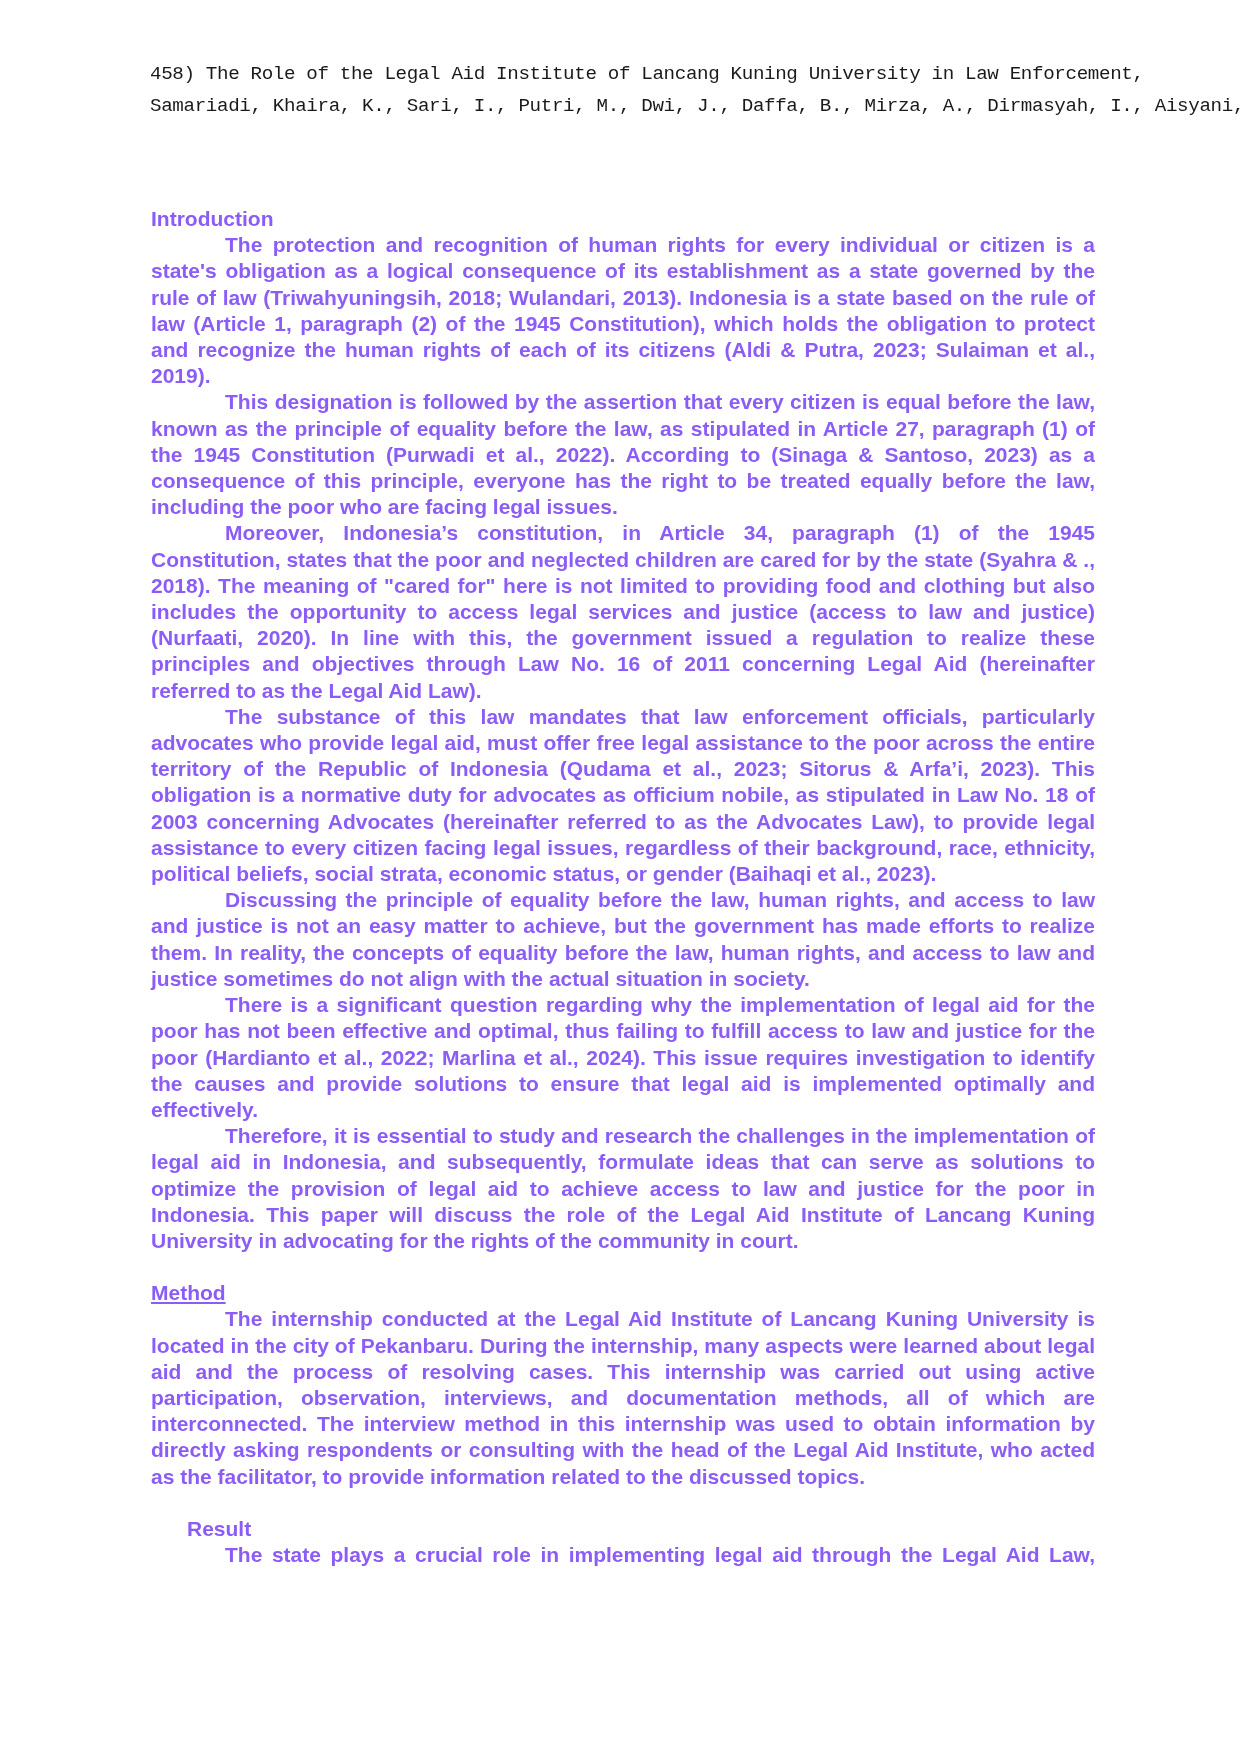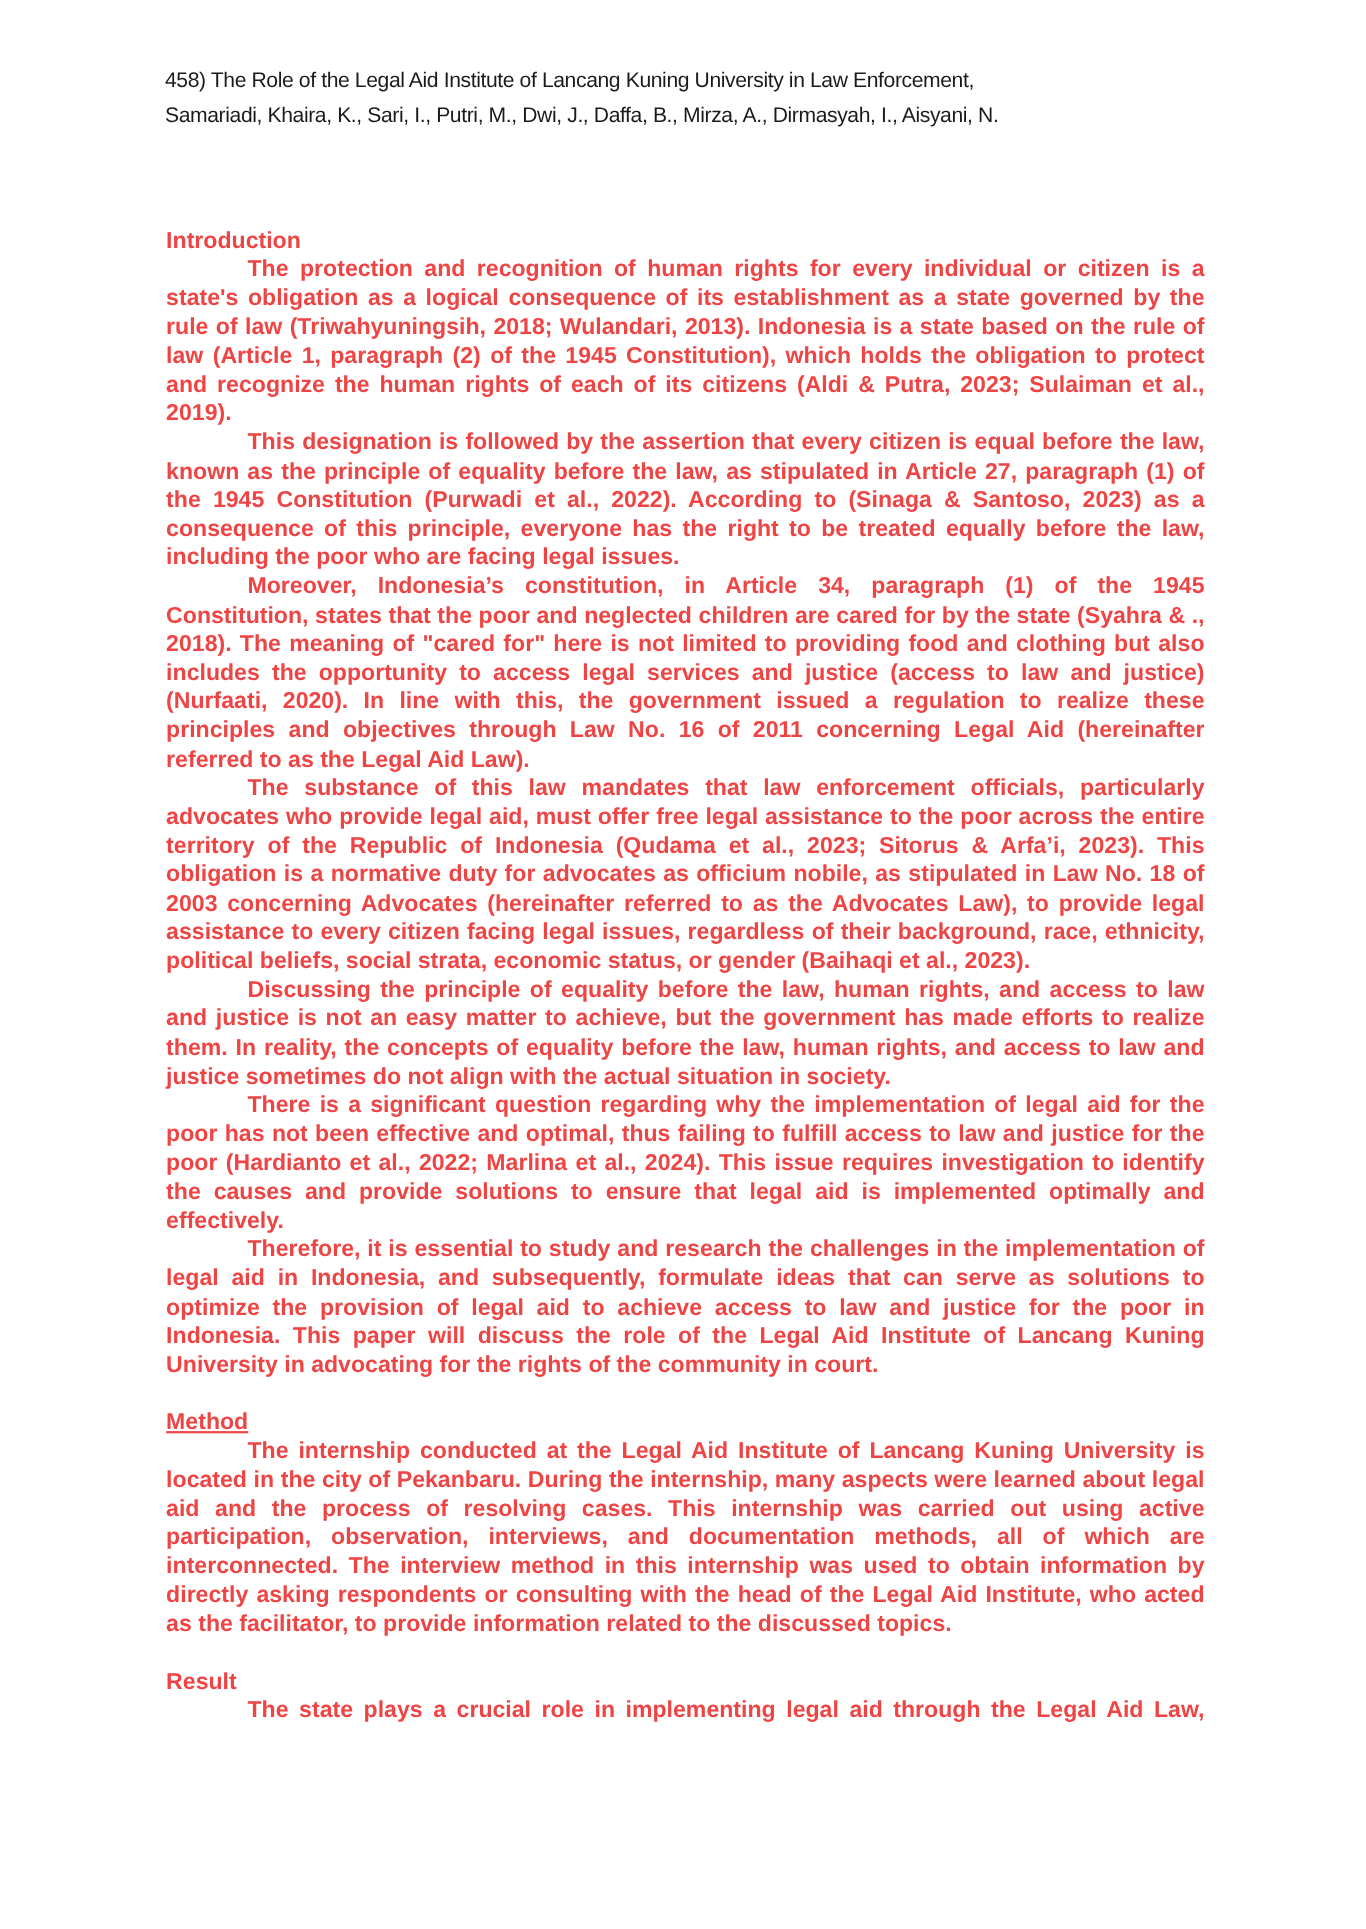--- a/index.html
+++ b/index.html
@@ -1,26 +1,26 @@
 <!DOCTYPE html>
 <html><head>
 <meta charset="utf-8">
 <style>
   html, body { margin: 0; padding: 0; background: #ffffff; }
   body { width: 1242px; height: 1754px; position: relative; overflow: hidden; color: #111; }
   .header {
     position: absolute; left: 150px; top: 58px; width: 950px;
-    font-family: Liberation Sans, sans-serif; font-size: 19.2px; line-height: 32px;
+    font-family: Liberation Mono, monospace; font-size: 19.2px; line-height: 32px;
     color: #1a1a1a; letter-spacing: -0.35px;
   }
   .header div { white-space: nowrap; }
   .body {
     position: absolute; left: 151px; top: 206px; width: 944px;
     font-family: "Liberation Sans", sans-serif; font-size: 21px; line-height: 26.2px;
-    color: #ef4444;
+    color: #8b5cf6;
   }
   .section-title { font-weight: bold; margin: 0; }
   p { margin: 0; text-align: justify; text-indent: 74px; font-weight: bold; }
   .gap { height: 26px; }
 </style>
 </head>
 <body>
 
 <div class="header">
   <div>458) The Role of the Legal Aid Institute of Lancang Kuning University in Law Enforcement,</div>
@@ -38,16 +38,16 @@
     <p>There is a significant question regarding why the implementation of legal aid for the poor has not been effective and optimal, thus failing to fulfill access to law and justice for the poor (Hardianto et al., 2022; Marlina et al., 2024). This issue requires investigation to identify the causes and provide solutions to ensure that legal aid is implemented optimally and effectively.</p>
     <p>Therefore, it is essential to study and research the challenges in the implementation of legal aid in Indonesia, and subsequently, formulate ideas that can serve as solutions to optimize the provision of legal aid to achieve access to law and justice for the poor in Indonesia. This paper will discuss the role of the Legal Aid Institute of Lancang Kuning University in advocating for the rights of the community in court.</p>
   </section>
   <div class="gap"></div>
   <section>
     <h2 class="section-title" style="font-size:21px;text-decoration:underline;">Method</h2>
     <p>The internship conducted at the Legal Aid Institute of Lancang Kuning University is located in the city of Pekanbaru. During the internship, many aspects were learned about legal aid and the process of resolving cases. This internship was carried out using active participation, observation, interviews, and documentation methods, all of which are interconnected. The interview method in this internship was used to obtain information by directly asking respondents or consulting with the head of the Legal Aid Institute, who acted as the facilitator, to provide information related to the discussed topics.</p>
   </section>
   <div class="gap"></div>
   <section>
-    <h2 class="section-title" style="font-size:21px;">Result</h2>
+    <h2 class="section-title" style="font-size:21px;margin-left:36px;">Result</h2>
     <p style="text-align:justify; text-align-last:justify;">The state plays a crucial role in implementing legal aid through the Legal Aid Law,</p>
   </section>
 </div>
 
 </body></html>

